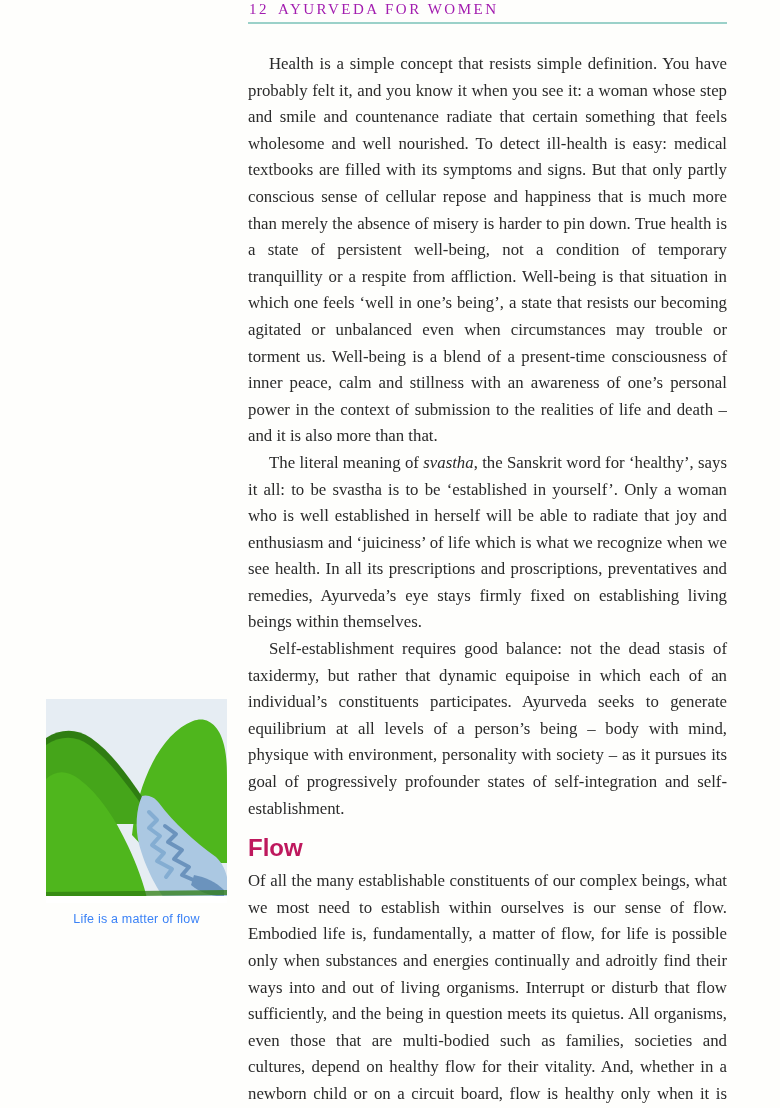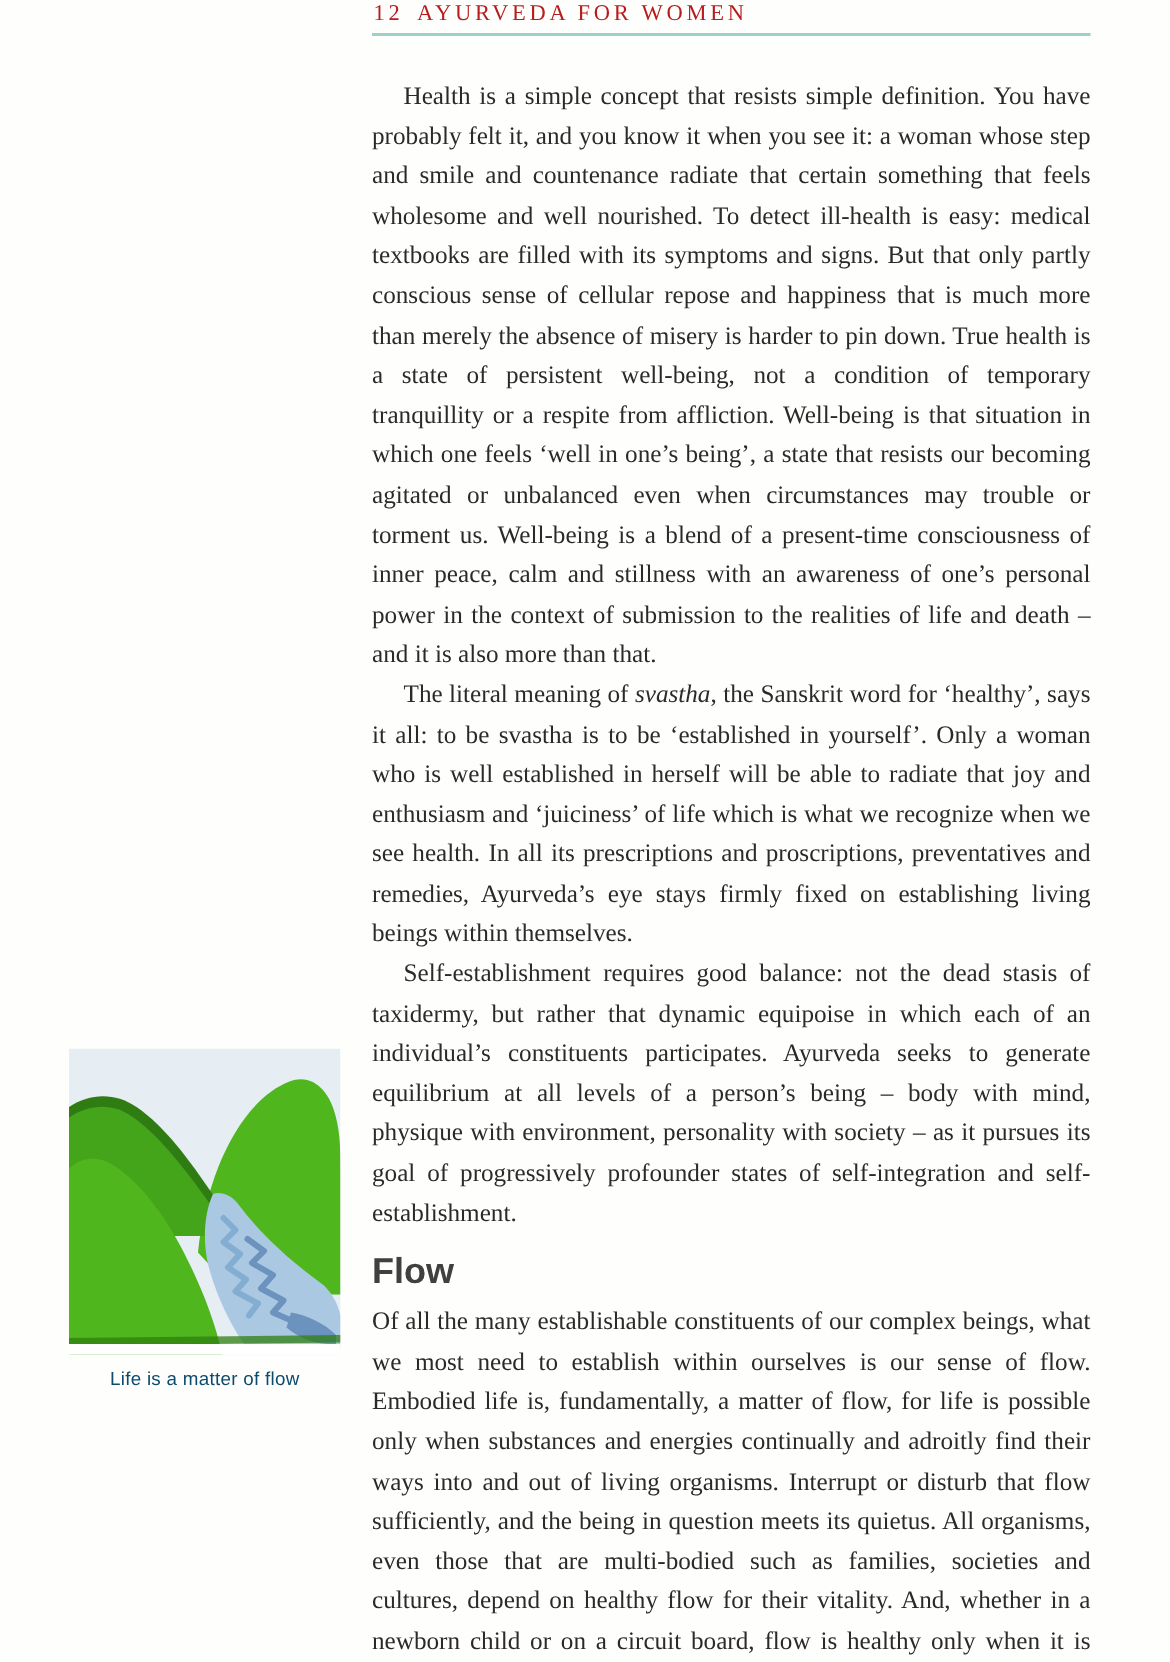--- a/index.html
+++ b/index.html
@@ -6,51 +6,51 @@
   body {
     width: 780px; height: 1108px; overflow: hidden; position: relative;
     background: #ffffff;
     font-family: "Liberation Serif", serif;
   }
   .page { position: absolute; inset: 0; background: #fefefc; }
 
   
   .running-head {
     position: absolute; left: 249px; top: 1px;
-    font-size: 15px; letter-spacing: 2.5px; color: #b91c1c;
+    font-size: 15px; letter-spacing: 2.5px; color: #a21caf;
     white-space: nowrap;
   }
   .running-head .pnum { margin-right: 9px; }
   .header-rule {
     position: absolute; left: 248px; top: 22px;
     width: 479px; height: 2px; background: #9bd1c9;
   }
 
   
   .text-column {
     position: absolute; left: 248px; top: 51px; width: 479px;
     font-size: 16.8px; line-height: 26.6px; color: #2a2a2a;
     text-align: justify; hyphens: auto; -webkit-hyphens: auto;
   }
   .text-column p { margin: 0; font-family: Liberation Serif, serif; }
   .text-column p.indent { text-indent: 21px; }
   .text-column em { font-style: italic; }
   .section-heading {
     font-family: "Liberation Sans", sans-serif;
-    font-size: 24px; font-weight: bold; color: #404040;
+    font-size: 24px; font-weight: bold; color: #be185d;
     margin: 12px 0 6px 0; line-height: 28px; text-align: left;
   }
 
   
   .margin-figure { position: absolute; left: 46px; top: 699px; width: 181px; margin: 0; }
   .margin-figure svg { display: block; }
   .figure-caption {
     margin-top: 9px; text-align: center;
     font-family: "Liberation Sans", sans-serif;
-    font-size: 12.5px; color: #0c4a6e; letter-spacing: 0.2px;
+    font-size: 12.5px; color: #3b82f6; letter-spacing: 0.2px;
   }
 </style>
 </head>
 <body>
 
 <div class="page">
 
   <header>
     <div class="running-head">
       <span class="pnum">12</span><span>AYURVEDA FOR WOMEN</span>

